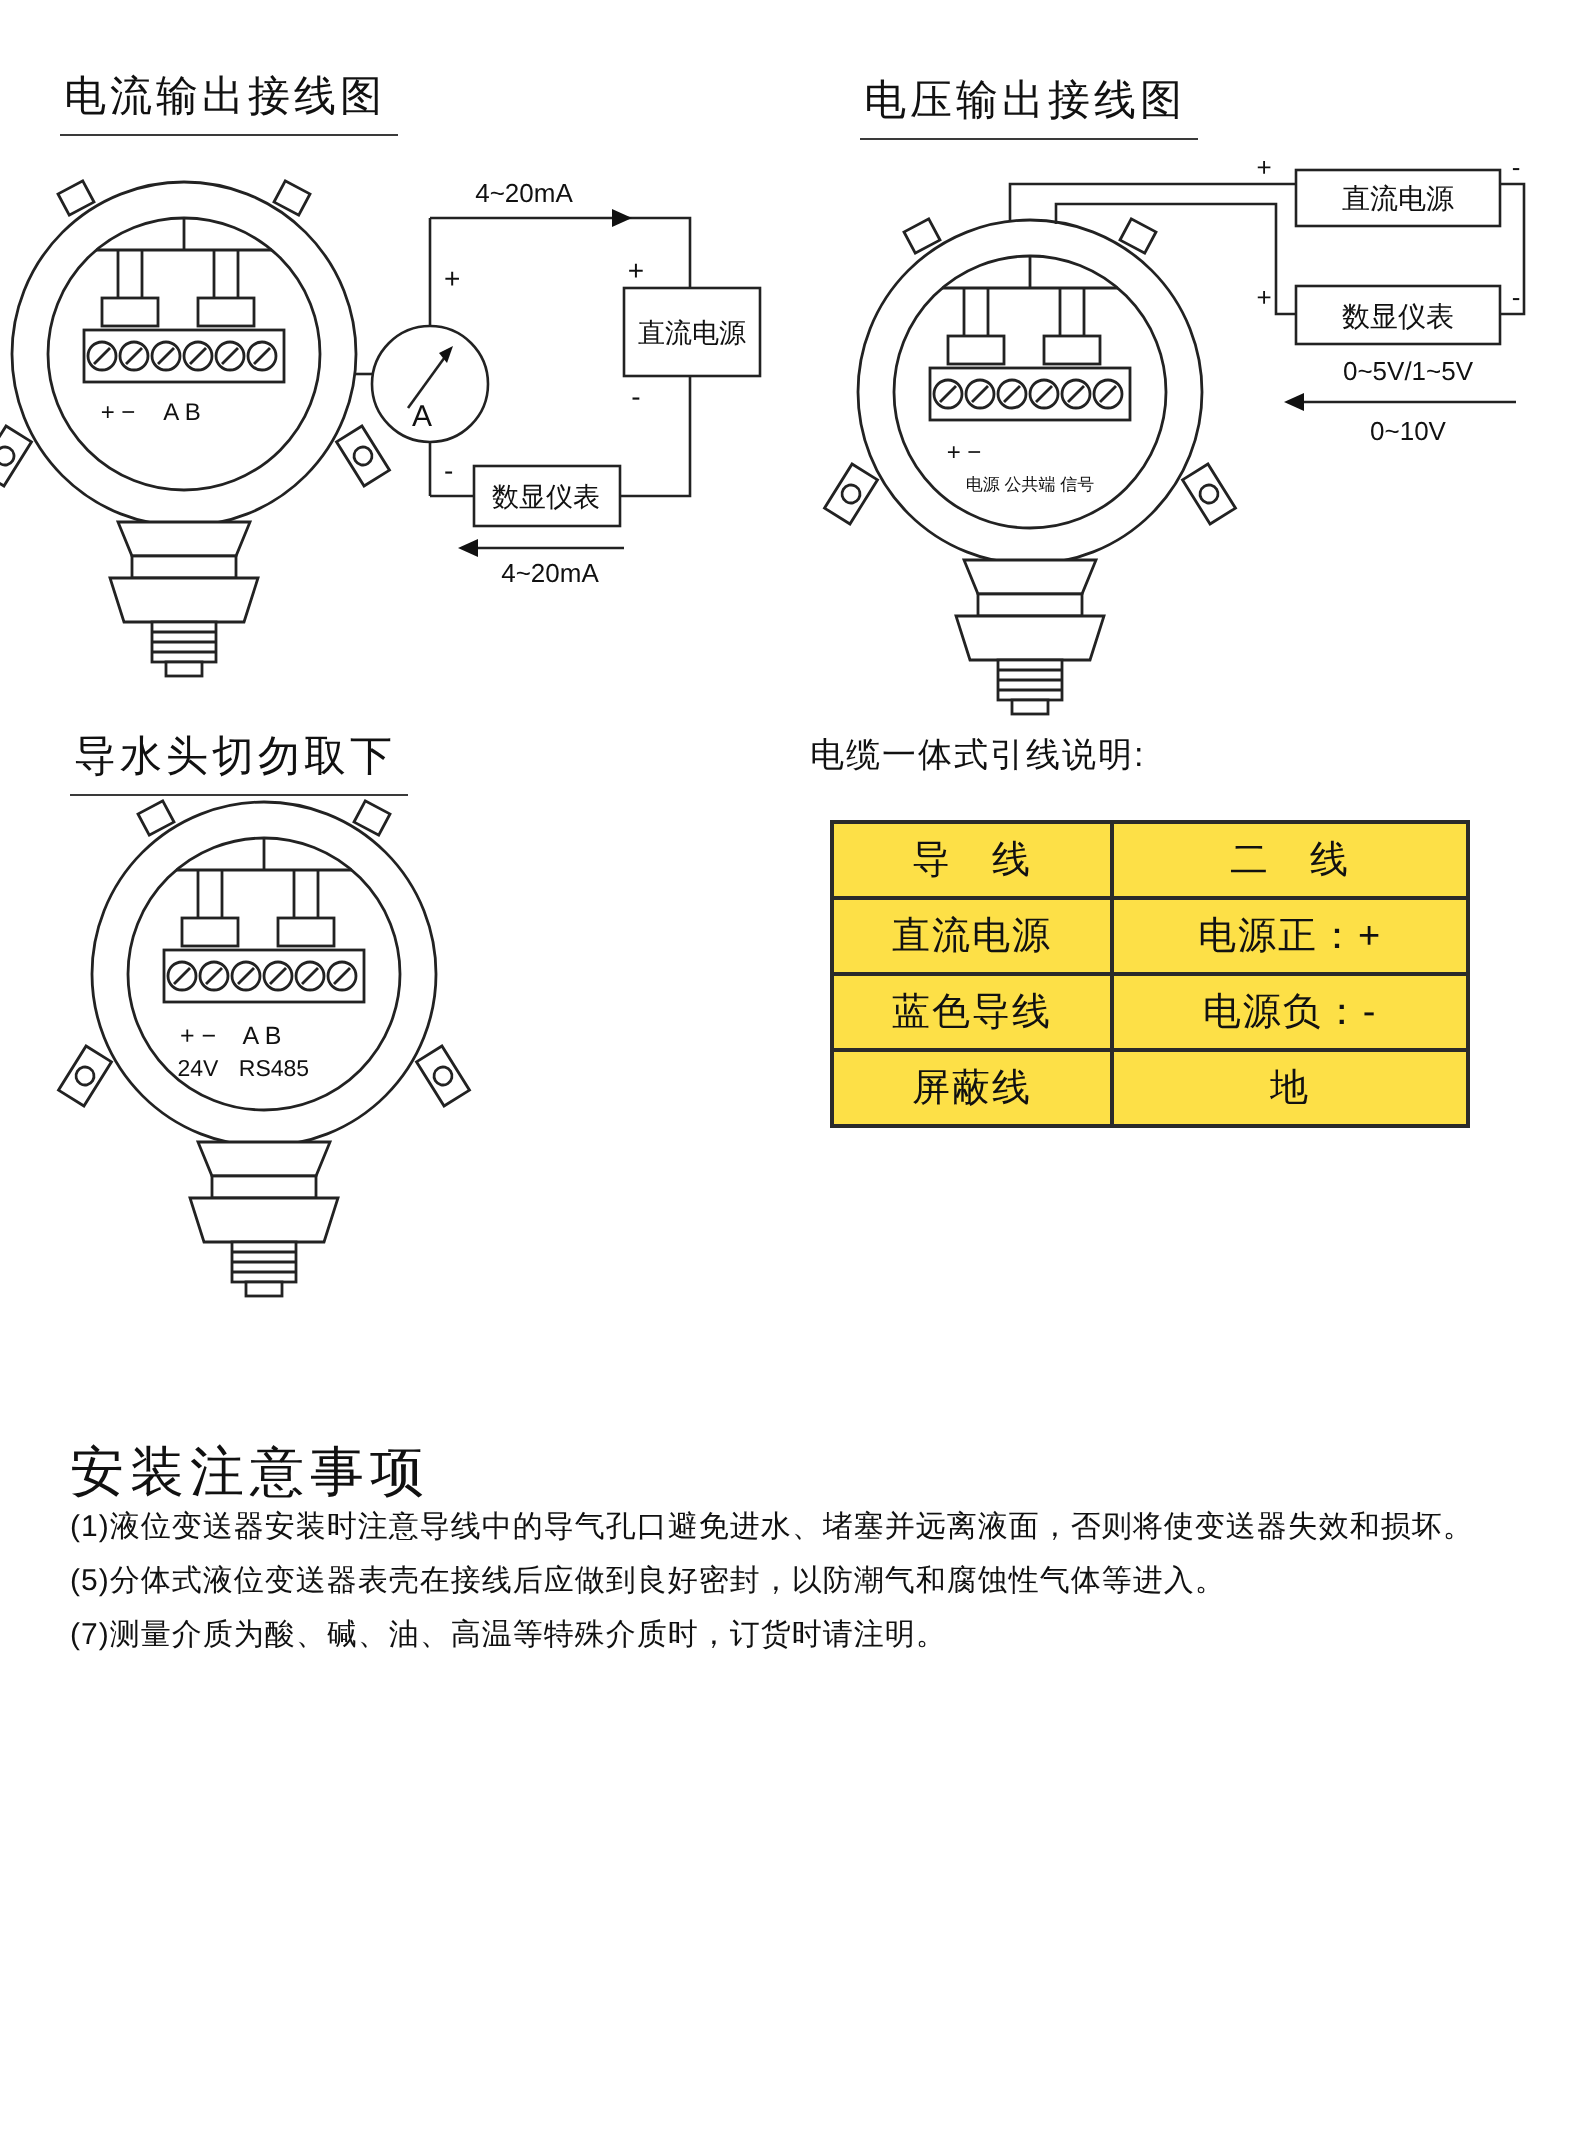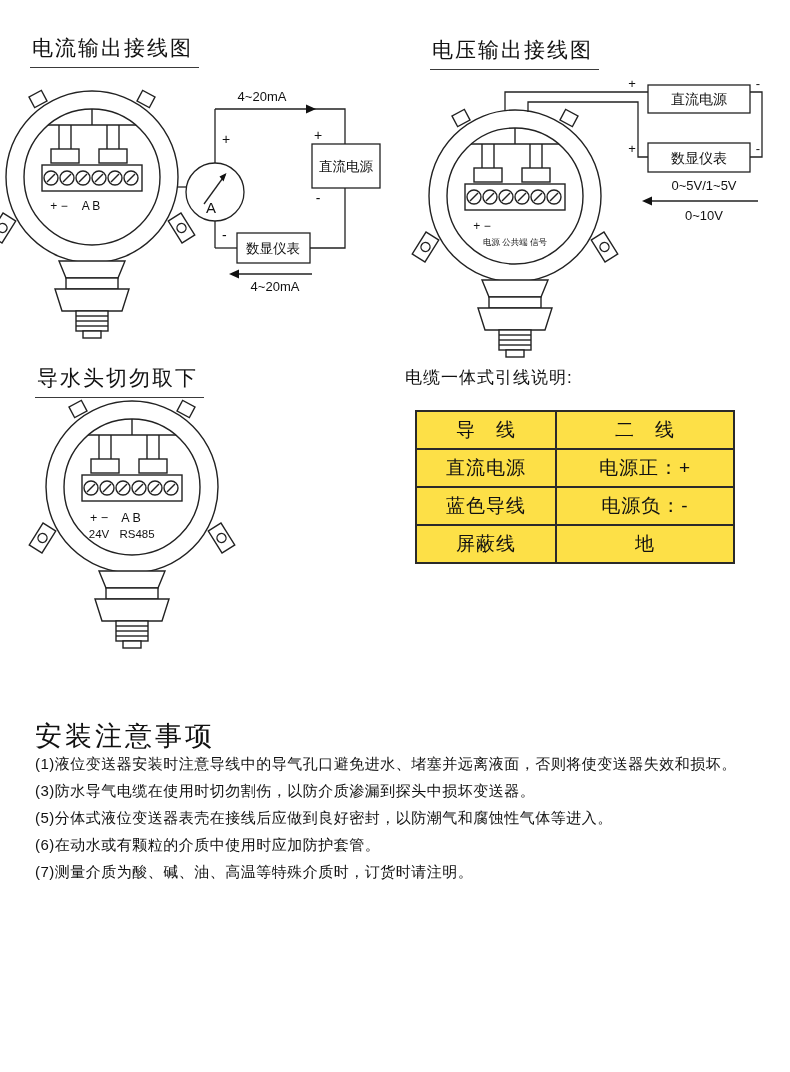--- a/index.html
+++ b/index.html
@@ -165,19 +165,17 @@
     <tr>
       <td class="c1">屏蔽线</td>
       <td class="c2">地</td>
     </tr>
   </tbody>
     </table>
 
   <h1 id="install-title" class="abs" style="left:35px;top:700px">安装注意事项</h1>
   <div id="install-list" class="abs" style="left:35px;top:750px">
     <p>(1)液位变送器安装时注意导线中的导气孔口避免进水、堵塞并远离液面，否则将使变送器失效和损坏。</p>
-    <p>(3)防水导气电缆在使用时切勿割伤，以防介质渗漏到探头中损坏变送器。</p>
     <p>(5)分体式液位变送器表壳在接线后应做到良好密封，以防潮气和腐蚀性气体等进入。</p>
-    <p>(6)在动水或有颗粒的介质中使用时应加防护套管。</p>
     <p>(7)测量介质为酸、碱、油、高温等特殊介质时，订货时请注明。</p>
   </div>
 
 </div>
 
 </body></html>

